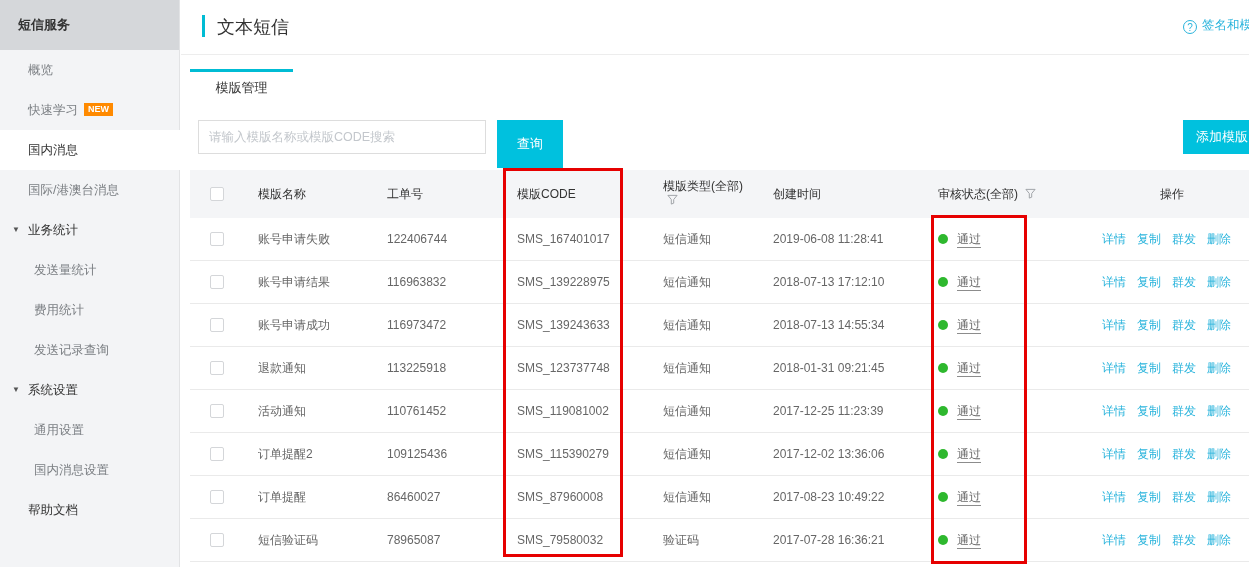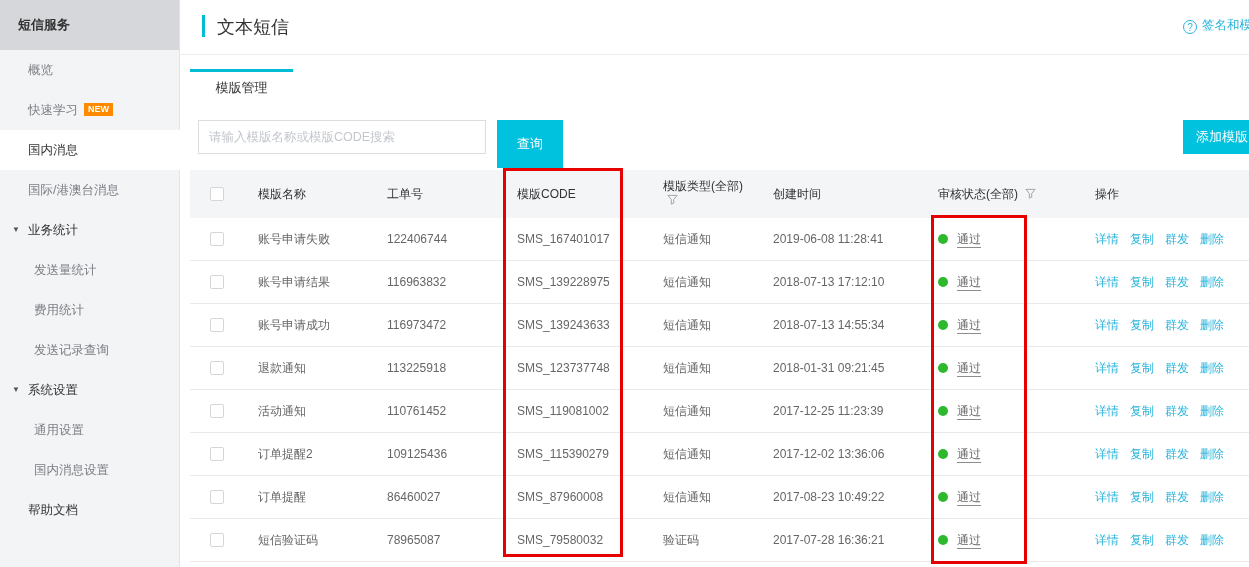--- a/index.html
+++ b/index.html
@@ -62,21 +62,21 @@
     color:#333; }
   .trow { display:flex; align-items:center; height:43px;
     border-bottom:1px solid #eaeaea; color:#666; background:#fff; }
   .c-check { width:68px; padding-left:20px; }
   .c-name  { width:129px; }
   .c-order { width:130px; }
   .c-code  { width:146px; }
   .c-type  { width:110px; }
   .c-created { width:165px; }
   .c-status { width:157px; }
-  .c-actions { flex:1; }
+  .c-actions { flex:1;text-align:center; }
   .checkbox { width:14px; height:14px; border:1px solid #d4d6d9; background:#fff;
     border-radius:2px; cursor:pointer; }
   .th2line { display:flex; flex-direction:column; line-height:15px; }
   .funnel { display:inline-block; vertical-align:-1px; margin-left:4px; cursor:pointer; }
   .dot { display:inline-block; width:10px; height:10px; border-radius:50%;
     background:#2eb82e; margin-right:9px; vertical-align:-1px; }
   .status-text { color:#666; border-bottom:1px solid #8c8c8c; padding-bottom:1px;
     cursor:pointer; }
   .action-link { color:#2ab4dc; cursor:pointer; margin-right:11px; text-decoration:none; }
 

